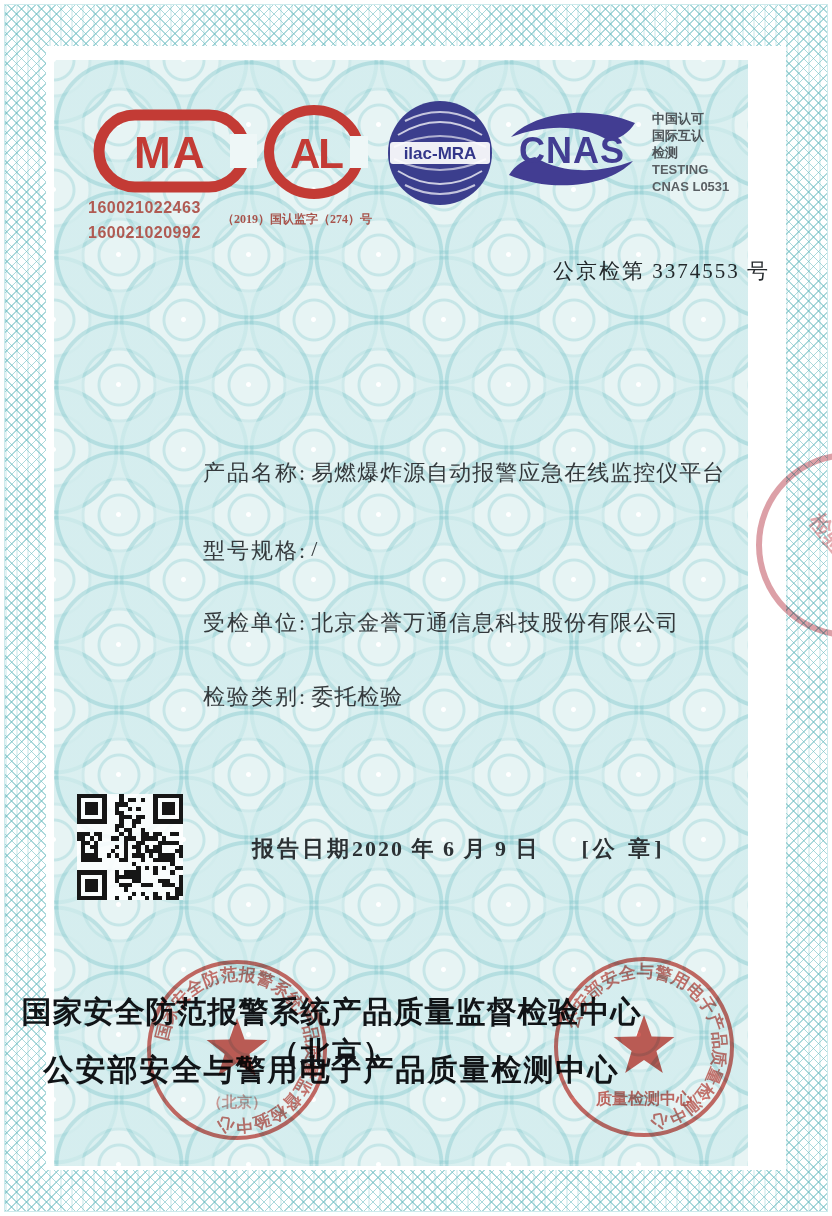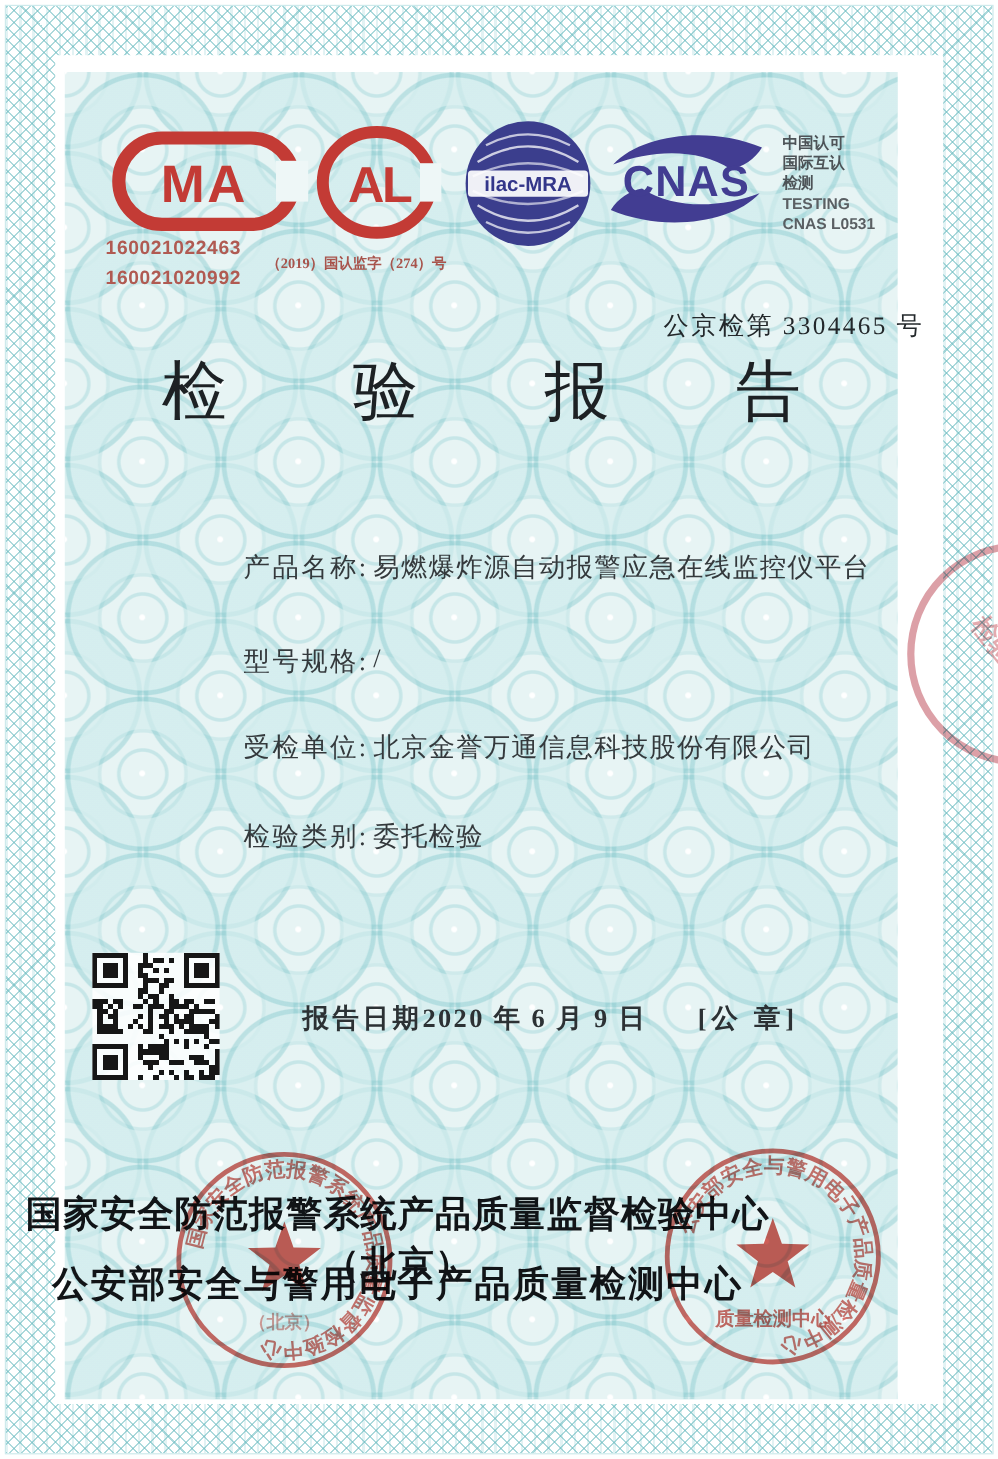--- a/index.html
+++ b/index.html
@@ -105,23 +105,22 @@
       <div class="zh">国际互认</div>
       <div class="zh">检测</div>
       <div>TESTING</div>
       <div>CNAS L0531</div>
     </div>
 
     <div class="certno" style="top:139px;">160021022463</div>
     <div class="certno" style="top:164px;">160021020992</div>
     <div class="approval">（2019）国认监字（274）号</div>
 
-    <div class="report-no">公京检第 3304465 号</div>
-
-    <h1 class="title">检 验 报 告</h1>
+    <div class="report-no">公京检第 3374553 号</div>
+
 
     <div class="field-row" style="top:398px;">
       <span class="lab">产品名称:</span>
       <span class="val">易燃爆炸源自动报警应急在线监控仪平台</span>
     </div>
     <div class="field-row" style="top:476px;">
       <span class="lab">型号规格:</span>
       <span class="val">/</span>
     </div>
     <div class="field-row" style="top:548px;">

